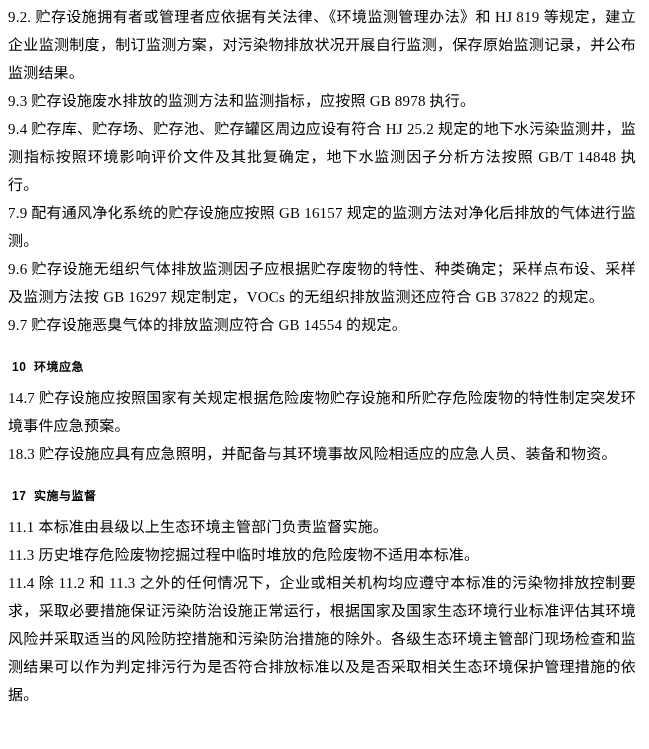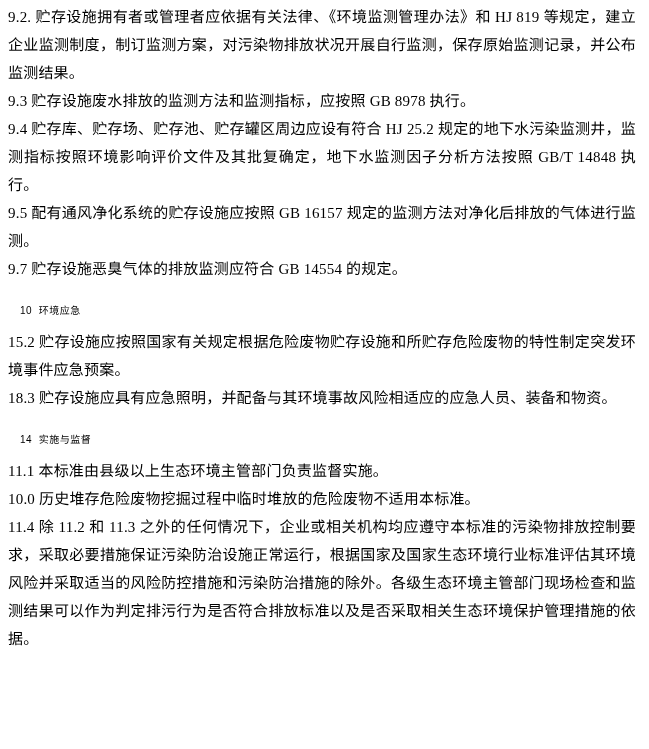--- a/index.html
+++ b/index.html
@@ -25,38 +25,39 @@
   .para {
     margin: 0;
     font-size: 15px;
     line-height: 28px;
     text-align: justify;
     text-justify: inter-ideograph;
     letter-spacing: 0.2px;
     word-break: break-all;
   }
   .heading {
-    margin: 14px 0 3px 12px;
+    margin: 14px 0 3px 4px;
     font-family: "Liberation Sans", "DejaVu Sans", sans-serif;
-    font-weight: normal;
-    font-size: 10px;
+    font-weight: bold;
+    font-size: 12px;
     line-height: 28px;
     white-space: pre-wrap;
     letter-spacing: 0.5px;
   }
 </style>
 </head>
 <body>
 
 <div class="page">
   <p class="para">9.2. 贮存设施拥有者或管理者应依据有关法律、《环境监测管理办法》和 HJ 819 等规定，建立企业监测制度，制订监测方案，对污染物排放状况开展自行监测，保存原始监测记录，并公布监测结果。</p>
   <p class="para">9.3 贮存设施废水排放的监测方法和监测指标，应按照 GB 8978 执行。</p>
   <p class="para">9.4 贮存库、贮存场、贮存池、贮存罐区周边应设有符合 HJ 25.2 规定的地下水污染监测井，监测指标按照环境影响评价文件及其批复确定，地下水监测因子分析方法按照 GB/T 14848 执行。</p>
-  <p class="para">9.5 配有通风净化系统的贮存设施应按照 GB 16157 规定的监测方法对净化后排放的气体进行监测。</p>
+  <p class="para">7.9 配有通风净化系统的贮存设施应按照 GB 16157 规定的监测方法对净化后排放的气体进行监测。</p>
+  <p class="para">9.6 贮存设施无组织气体排放监测因子应根据贮存废物的特性、种类确定；采样点布设、采样及监测方法按 GB 16297 规定制定，VOCs 的无组织排放监测还应符合 GB 37822 的规定。</p>
   <p class="para">9.7 贮存设施恶臭气体的排放监测应符合 GB 14554 的规定。</p>
   <h2 class="heading">10  环境应急</h2>
-  <p class="para">15.2 贮存设施应按照国家有关规定根据危险废物贮存设施和所贮存危险废物的特性制定突发环境事件应急预案。</p>
+  <p class="para">14.7 贮存设施应按照国家有关规定根据危险废物贮存设施和所贮存危险废物的特性制定突发环境事件应急预案。</p>
   <p class="para">18.3 贮存设施应具有应急照明，并配备与其环境事故风险相适应的应急人员、装备和物资。</p>
-  <h2 class="heading">14  实施与监督</h2>
+  <h2 class="heading">17  实施与监督</h2>
   <p class="para">11.1 本标准由县级以上生态环境主管部门负责监督实施。</p>
-  <p class="para">10.0 历史堆存危险废物挖掘过程中临时堆放的危险废物不适用本标准。</p>
+  <p class="para">11.3 历史堆存危险废物挖掘过程中临时堆放的危险废物不适用本标准。</p>
   <p class="para">11.4 除 11.2 和 11.3 之外的任何情况下，企业或相关机构均应遵守本标准的污染物排放控制要求，采取必要措施保证污染防治设施正常运行，根据国家及国家生态环境行业标准评估其环境风险并采取适当的风险防控措施和污染防治措施的除外。各级生态环境主管部门现场检查和监测结果可以作为判定排污行为是否符合排放标准以及是否采取相关生态环境保护管理措施的依据。</p>
 </div>
 
 </body></html>

